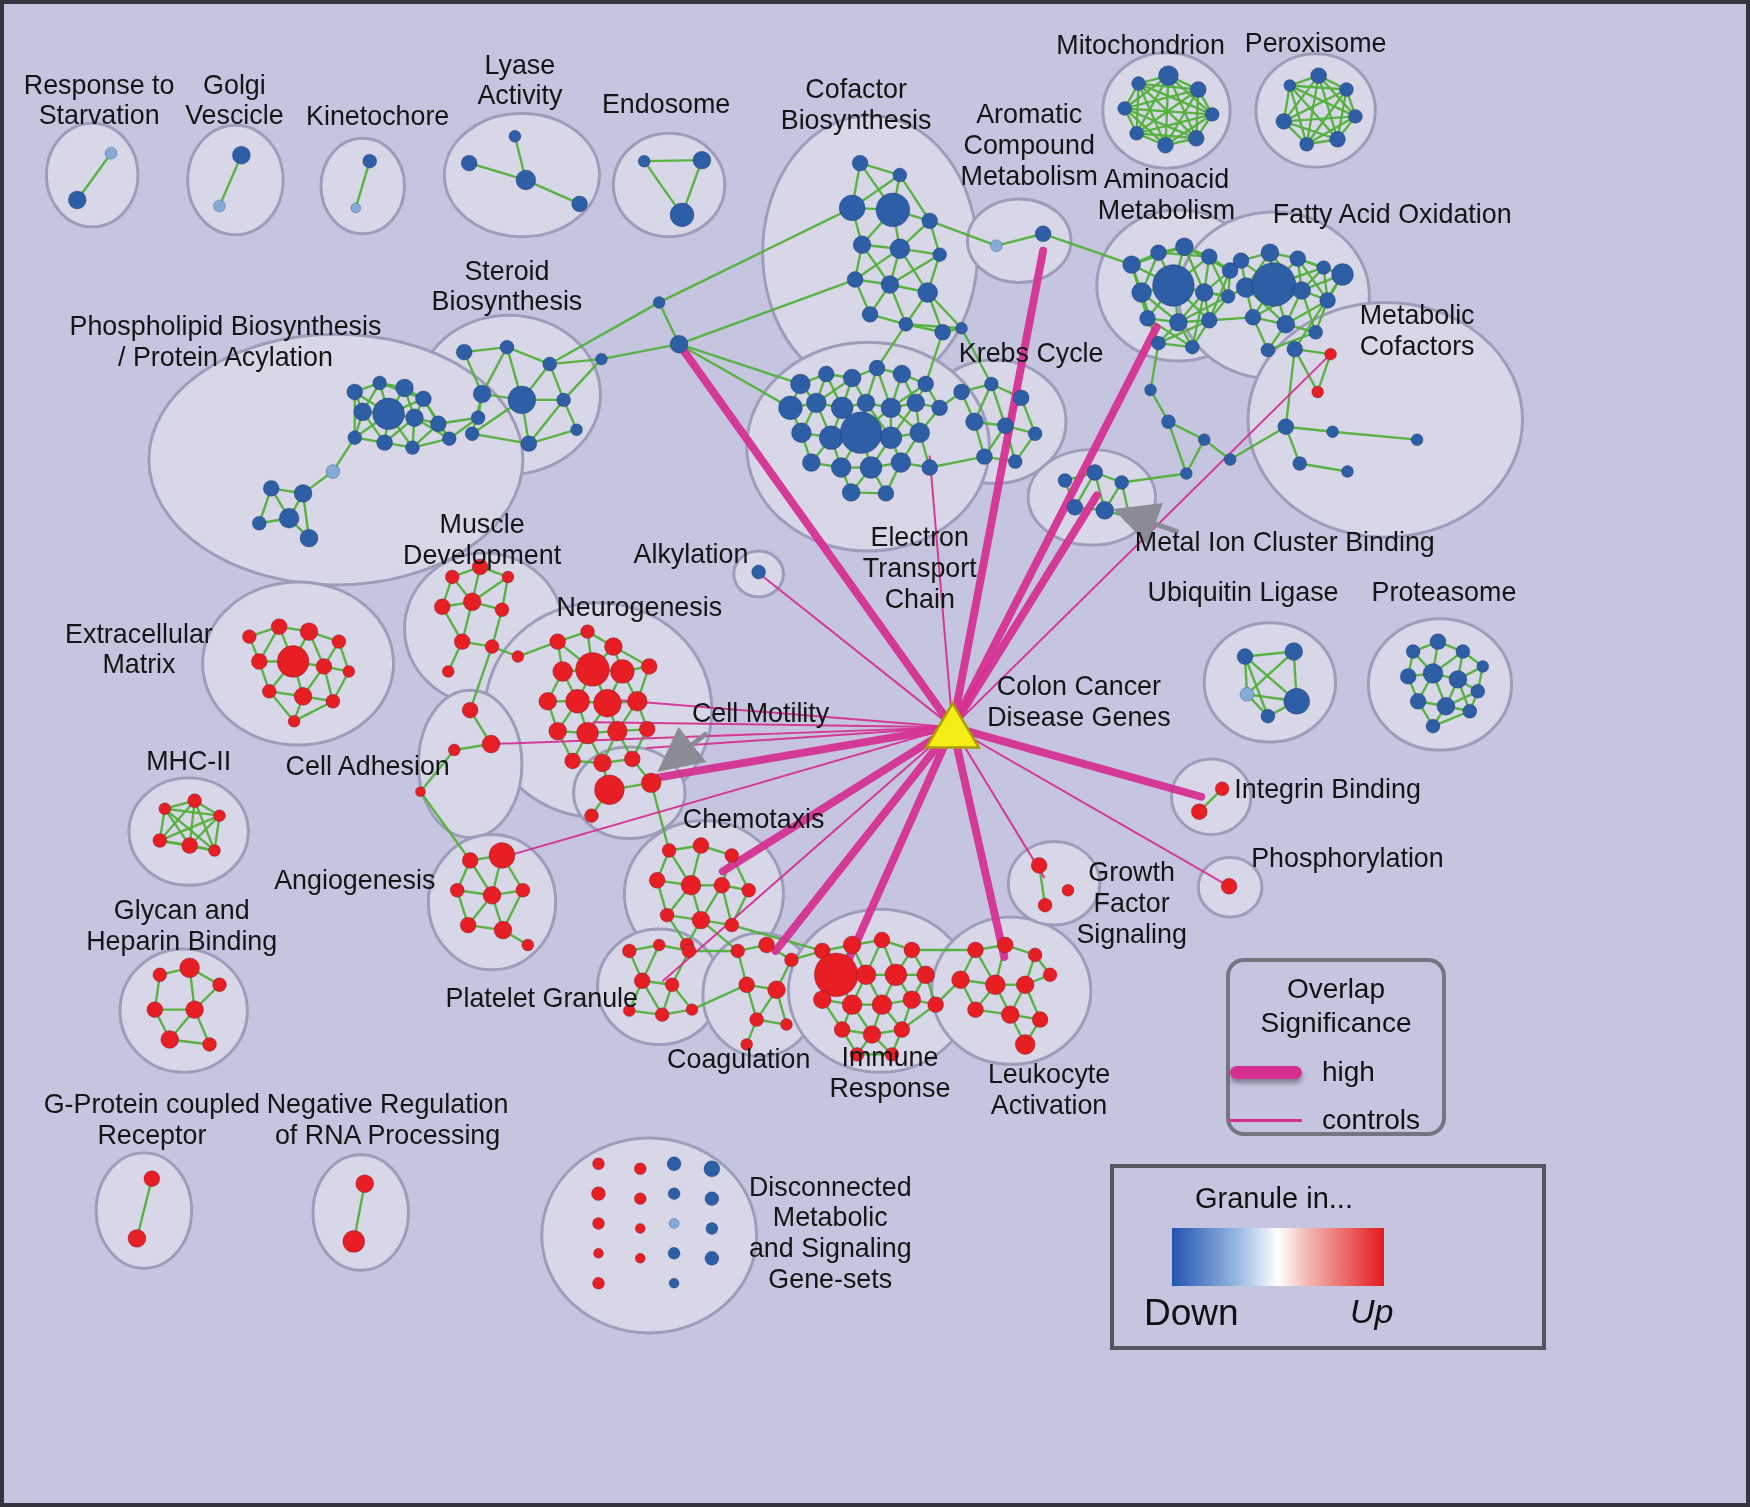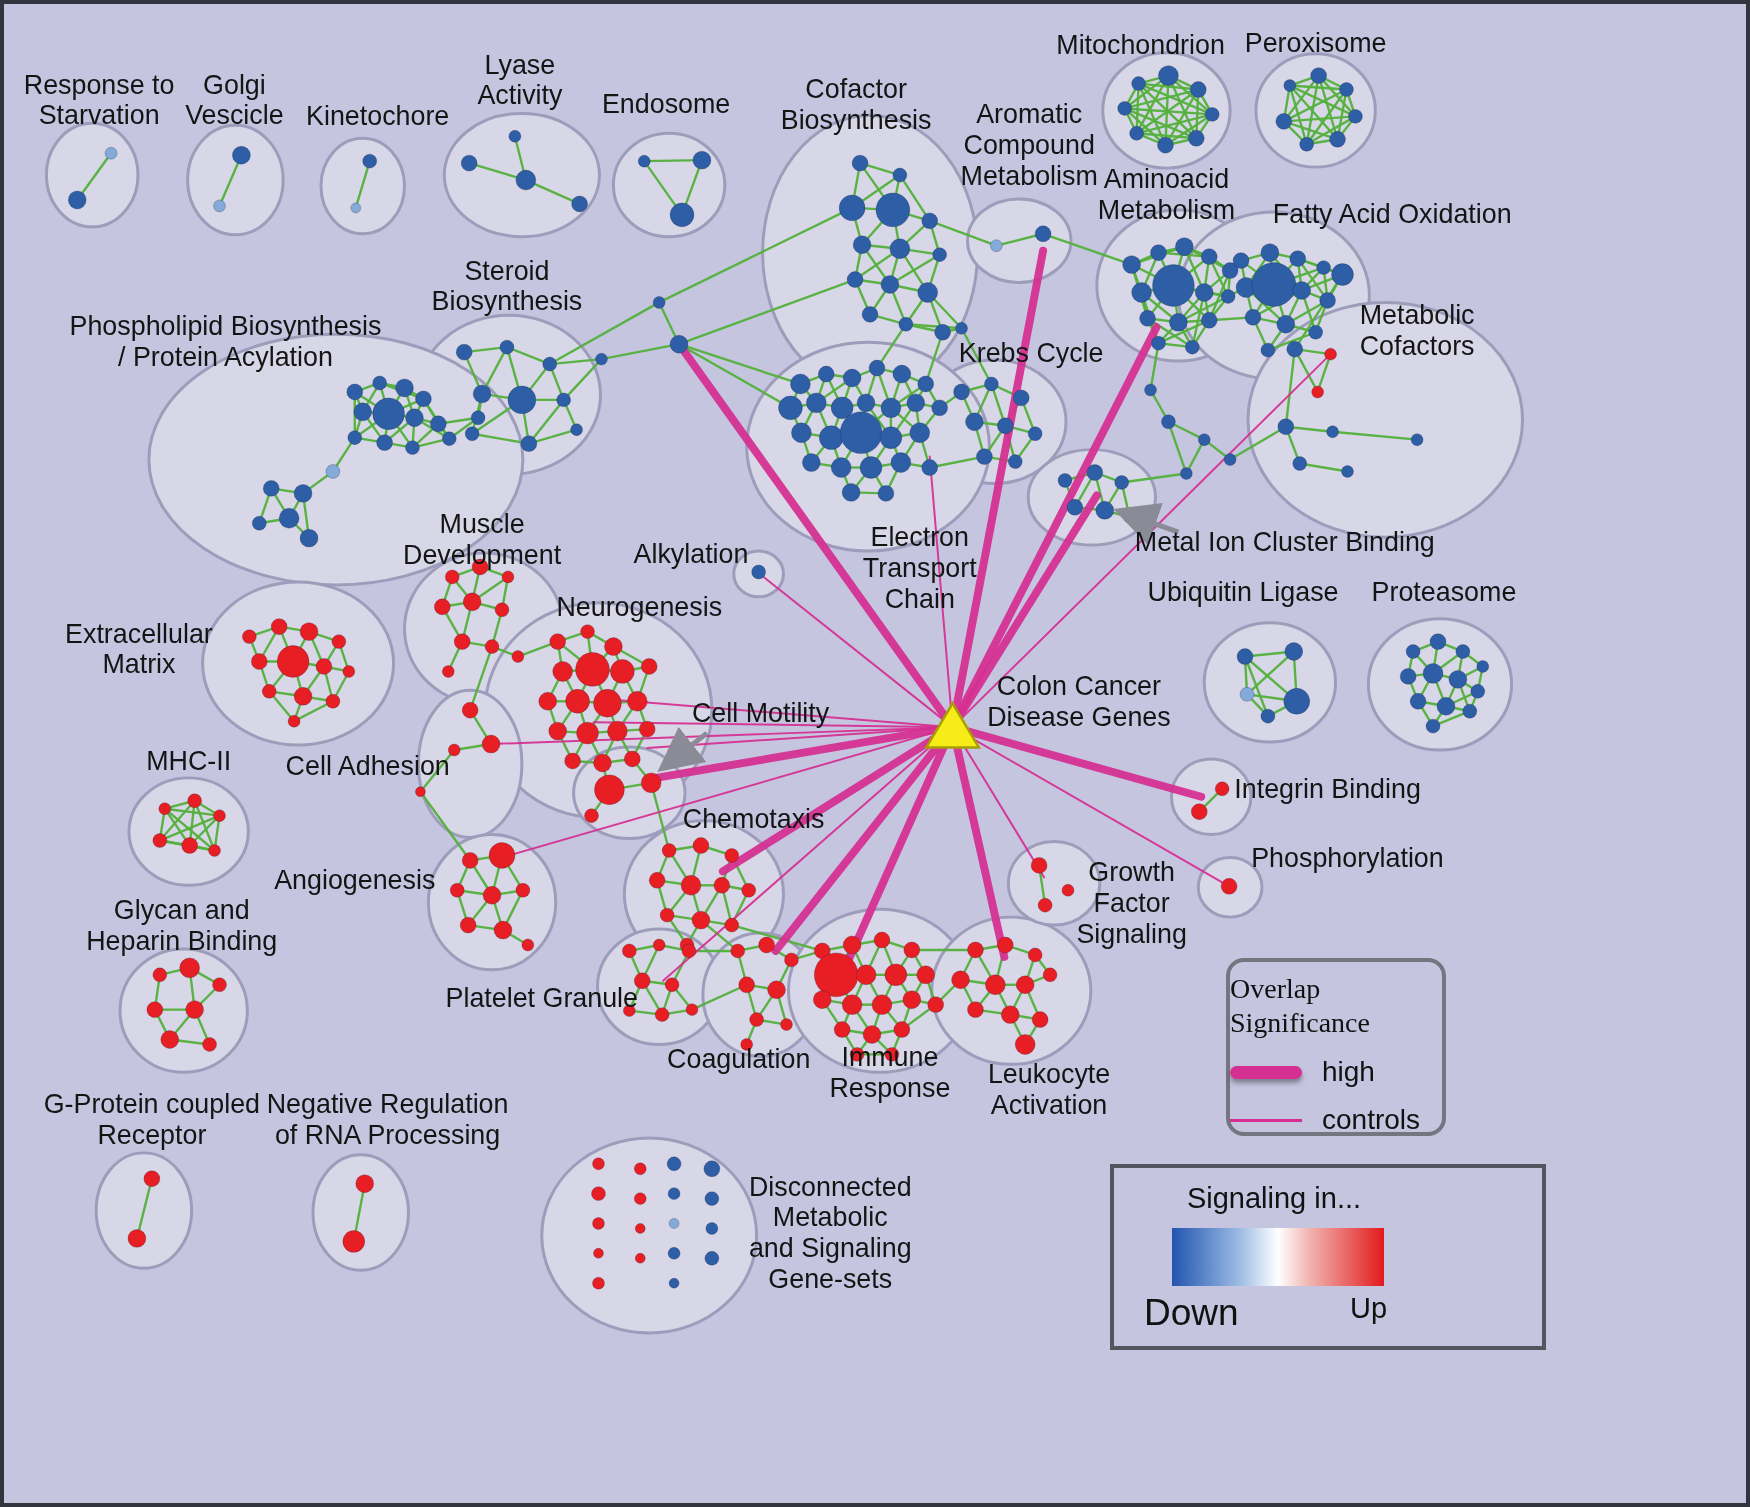--- a/index.html
+++ b/index.html
@@ -13,36 +13,36 @@
     overflow:hidden;
   }
   .stage svg{position:absolute;inset:0;width:100%;height:100%;}
   svg text{font-family:"Liberation Sans",sans-serif;font-weight:500;}
   .legend{position:absolute;box-sizing:border-box;color:#111;z-index:5;}
   .legend-overlap{
     left:1222px;top:954px;width:220px;height:178px;
     border:4px solid #75757f;border-radius:18px;
     padding-top:10px;
   }
-  .legend-overlap .legend-title{font-size:28px;line-height:34px;font-family:Liberation Serif, serif;}
+  .legend-overlap .legend-title{text-align:center;font-size:28px;line-height:34px;}
   .legend-row{display:flex;align-items:center;gap:20px;margin-top:16px;font-size:28px;}
   .sig-line{width:72px;flex:0 0 auto;}
   .sig-line.thick{height:13px;background:var(--sig,#d62f92);border-radius:7px;box-shadow:0 4px 5px rgba(70,70,80,.55);}
   .sig-line.thin{height:3px;background:var(--sig,#d62f92);}
   .legend-enriched{
     left:1106px;top:1160px;width:436px;height:186px;
     border:4px solid #55555f;
   }
   .enriched-title{position:absolute;left:50px;top:14px;width:220px;text-align:center;font-size:29px;}
   .gradient-bar{
     position:absolute;left:58px;top:60px;width:212px;height:58px;
     background:linear-gradient(to right,var(--grad-down,#2255b0) 0%,#9dbce4 32%,#ffffff 50%,#f2b8b4 64%,var(--grad-up,#e31a1c) 100%);
   }
   .down-label{position:absolute;left:30px;top:124px;font-size:37px;}
-  .up-label{position:absolute;left:236px;top:124px;font-size:29px;}
+  .up-label{position:absolute;left:236px;top:124px;font-size:34px;font-style:italic;}
   .enriched-note{position:absolute;left:292px;top:52px;width:132px;text-align:center;font-size:27px;line-height:34px;}
 </style>
 </head>
 <body>
 
 <div class="stage">
   <svg id="net" viewBox="0 0 1750 1507">
     <defs>
       <marker id="ah" markerWidth="9" markerHeight="9" refX="7" refY="4.5" orient="auto">
         <path d="M0,0 L9,4.5 L0,9 z" fill="#8b8b97"></path>
@@ -1148,18 +1148,18 @@
       <span class="sig-line thick"></span>
       <span>high</span>
     </div>
     <div class="legend-row">
       <span class="sig-line thin"></span>
       <span>controls</span>
     </div>
   </div>
 
   <div class="legend legend-enriched">
-    <div class="enriched-title">Signaling in...</div>
+    <div class="enriched-title">Granule in...</div>
     <div class="gradient-bar"></div>
     <div class="down-label">Down</div>
     <div class="up-label">Up</div>
   </div>
 </div>
 
 </body></html>

